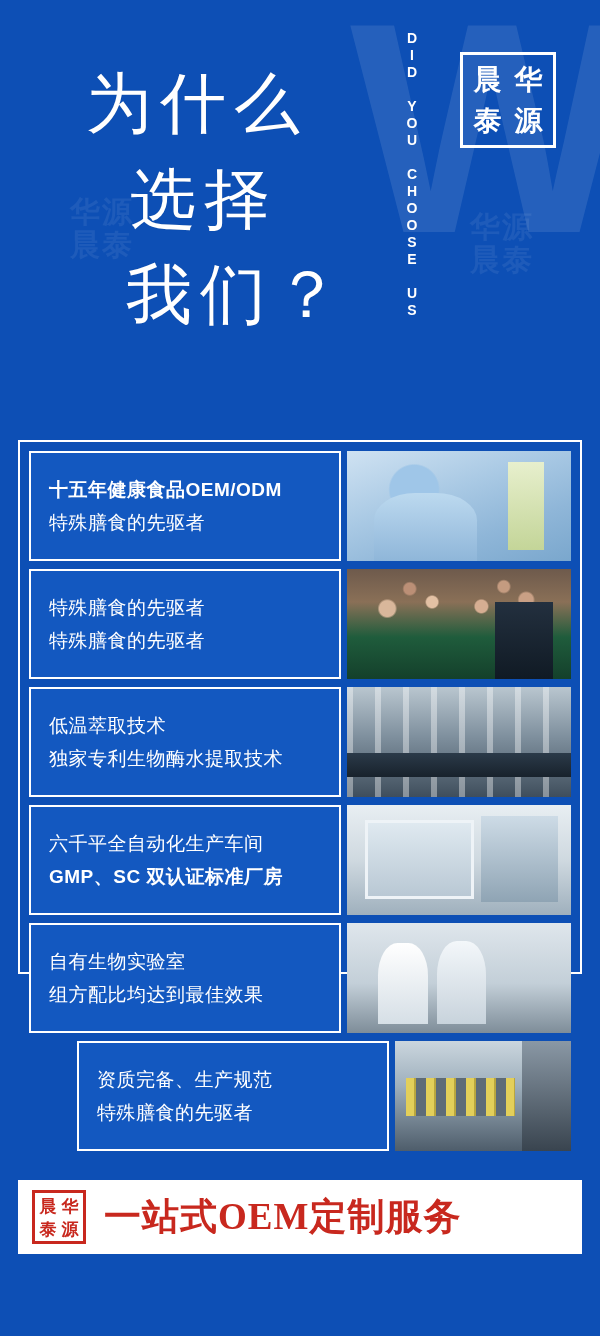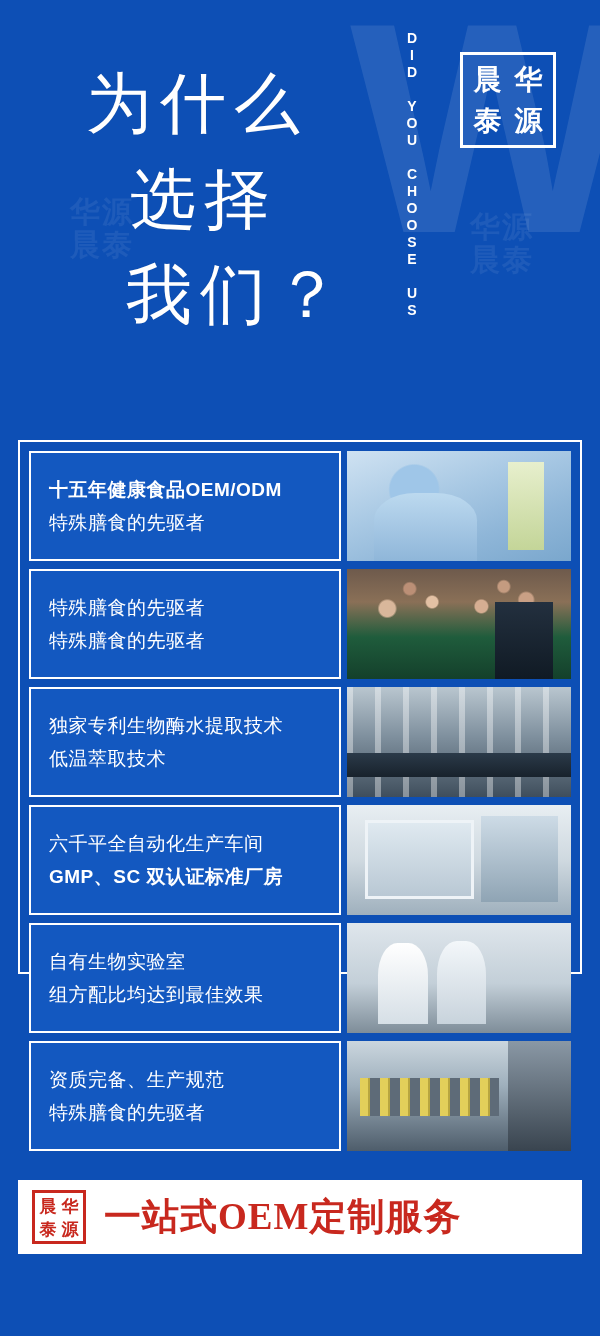--- a/index.html
+++ b/index.html
@@ -120,21 +120,21 @@
     height: 534px;
     border: 2px solid #ffffff;
     box-sizing: border-box;
     padding: 9px;
   }
   .row {
     display: flex;
     height: 110px;
     margin-bottom: 8px;
   }
-  .row:last-child { margin-bottom: 0; }
+  .row:last-child { margin-bottom: 0; margin-left: 48px; }
 
   .row-text {
     width: 312px;
     border: 2px solid #ffffff;
     box-sizing: border-box;
     background: #1358c0;
     color: #ffffff;
     display: flex;
     flex-direction: column;
     justify-content: center;
@@ -305,22 +305,22 @@
       <span>特殊膳食的先驱者</span>
       <span>特殊膳食的先驱者</span>
     </div>
     <div class="row-photo">
         <div class="ph ph2"></div>
       </div>
   </div>
 
   <div class="row">
     <div class="row-text">
+      <span>低温萃取技术</span>
       <span>独家专利生物酶水提取技术</span>
-      <span>低温萃取技术</span>
     </div>
     <div class="row-photo">
         <div class="ph ph3"></div>
       </div>
   </div>
 
   <div class="row">
     <div class="row-text">
       <span>六千平全自动化生产车间</span>
       <span class="strong">GMP、SC 双认证标准厂房</span>

